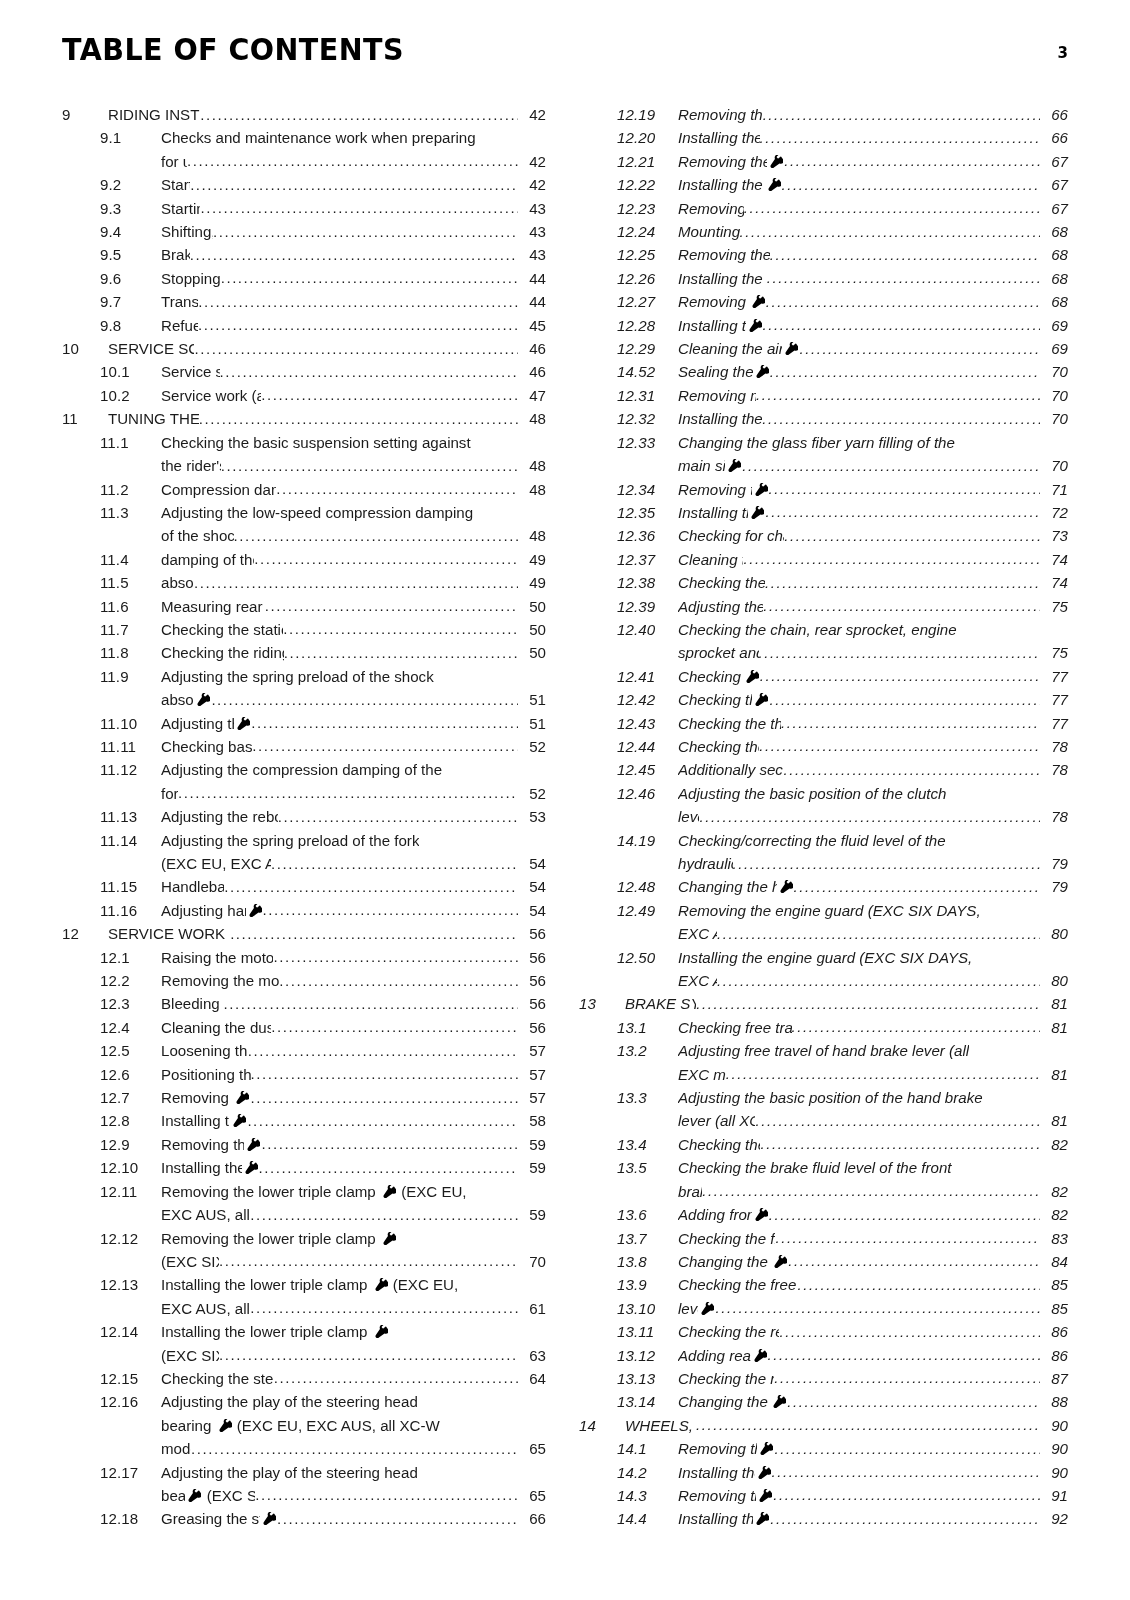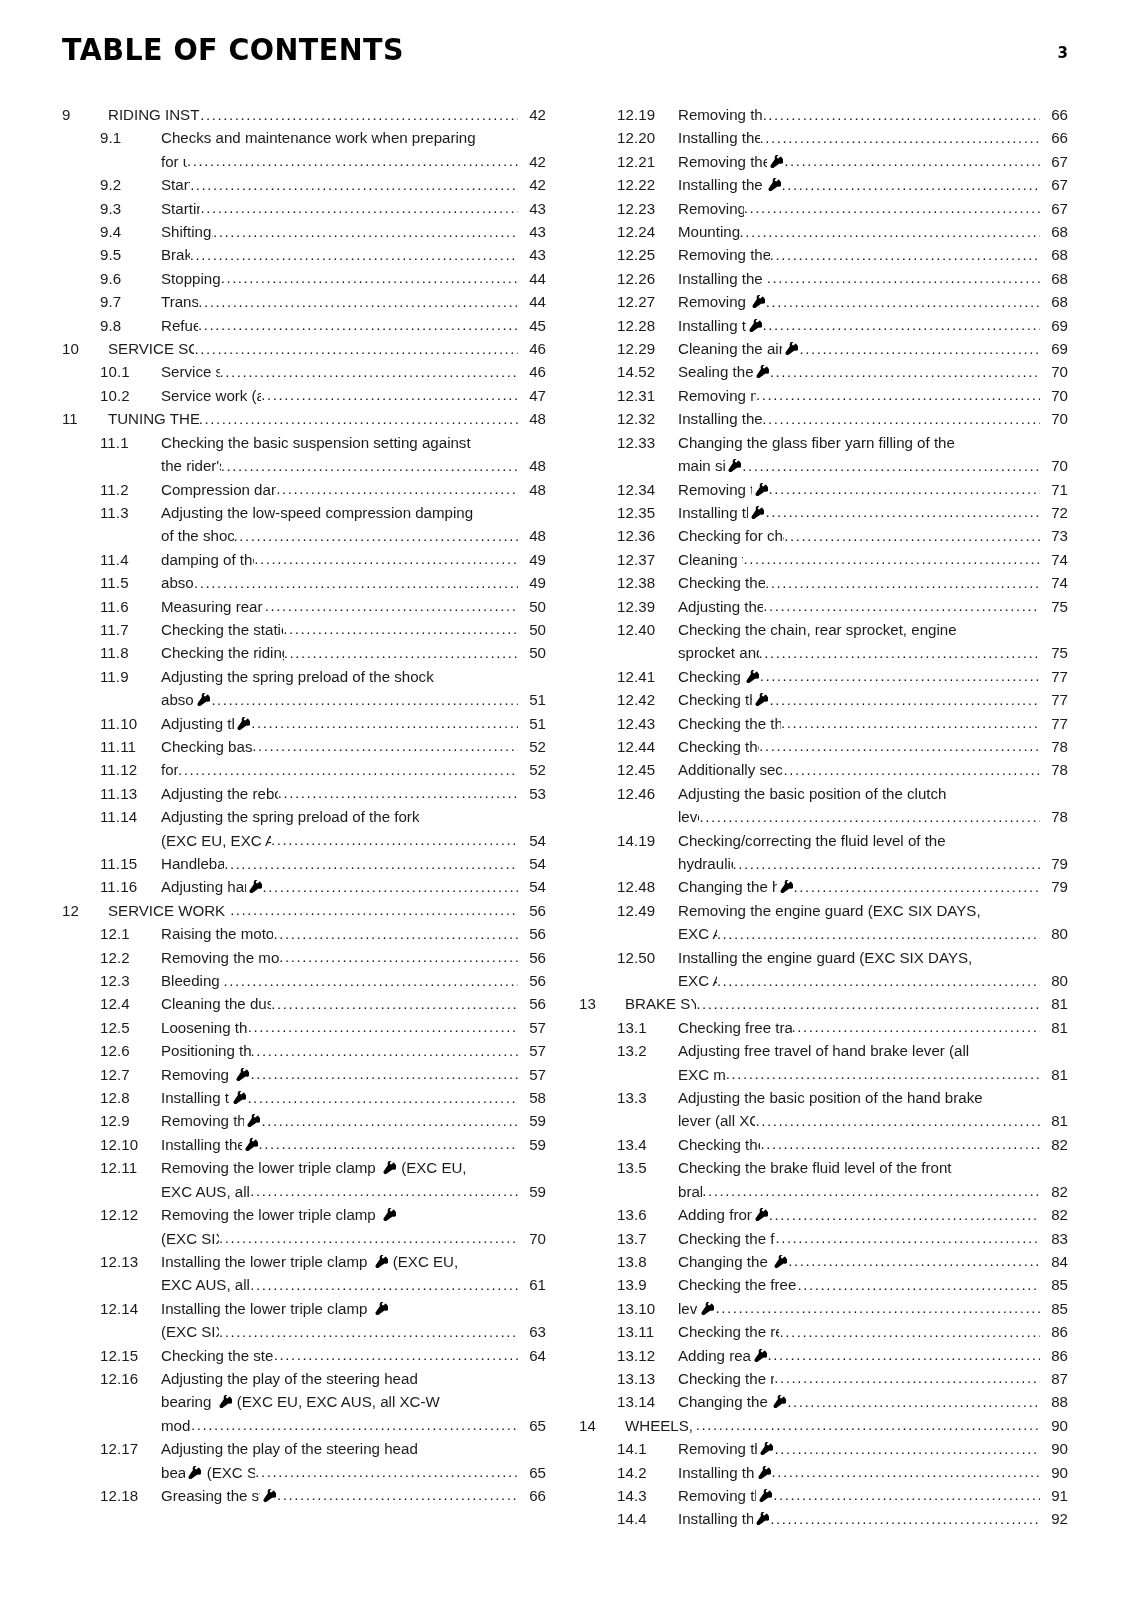--- a/index.html
+++ b/index.html
@@ -49,21 +49,21 @@
     position: absolute;
     top: 103px;
     left: 62px;
     width: 1006px;
     display: flex;
     gap: 33px;
   }
   .col {
     width: 484px;
   }
-  .col-right { width: 489px; }
+  .col-right { width: 489px; font-style: italic; }
 
   .toc-entry {
     display: flex;
     align-items: flex-start;
     font-size: 15.1px;
     color: #1b1b1b;
     line-height: 23.4px;
     margin-bottom: 0px;
   }
   .toc-entry.lvl1 { font-size: 15.1px; }
@@ -405,20 +405,24 @@
               <span class="txt">Checking basic setting of fork </span>
               <span class="leader"></span>
               <span class="pg">52</span>
             </div>
           </div>
         </div>
         <div class="toc-entry lvl2">
           <div class="num">11.12</div>
           <div class="body">
             <div class="line">
+              <span class="txt">Adjusting the compression damping of the</span>
+              <span class="nolead"></span>
+            </div>
+            <div class="line">
               <span class="txt">fork </span>
               <span class="leader"></span>
               <span class="pg">52</span>
             </div>
           </div>
         </div>
         <div class="toc-entry lvl2">
           <div class="num">11.13</div>
           <div class="body">
             <div class="line">

